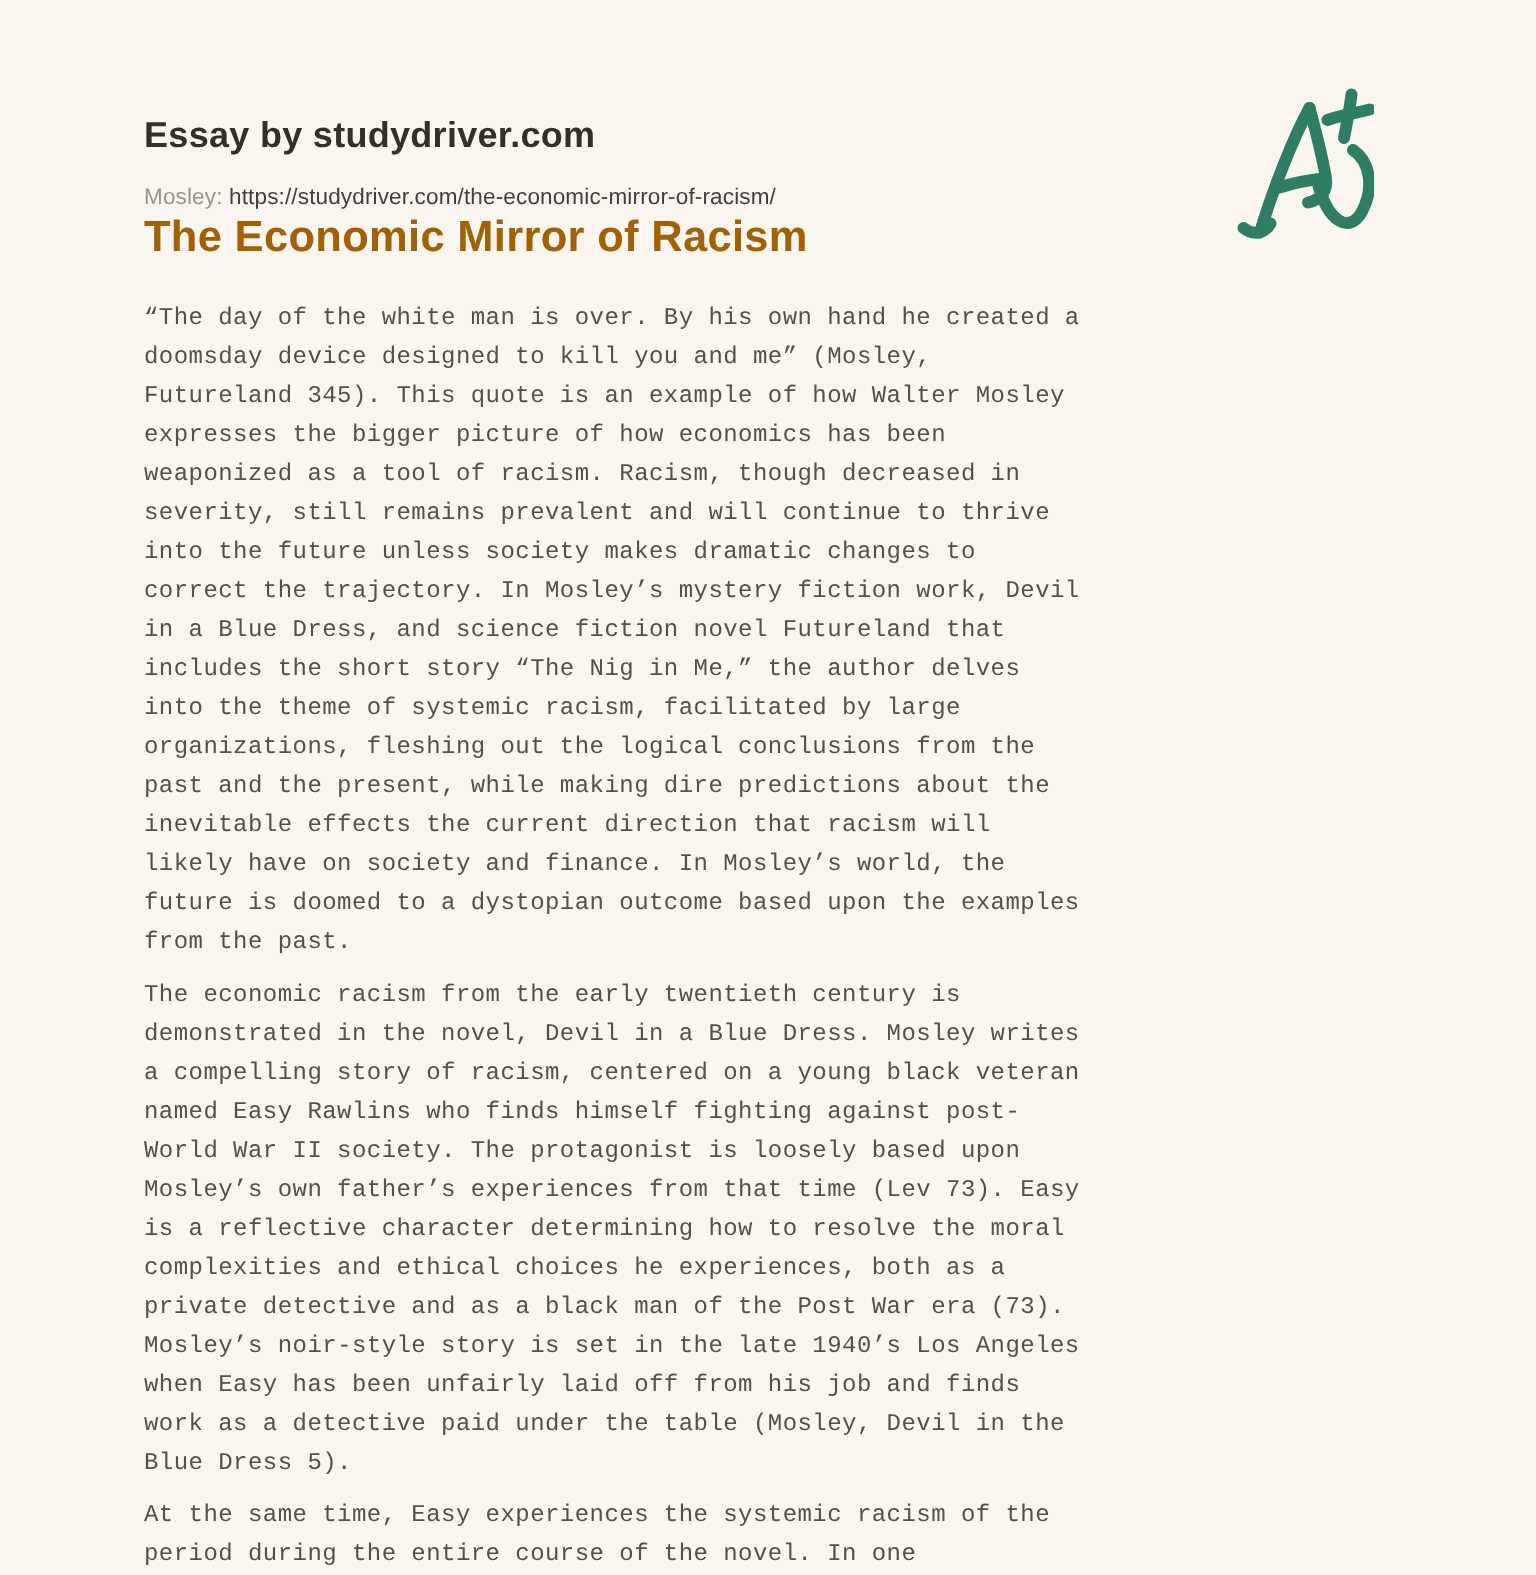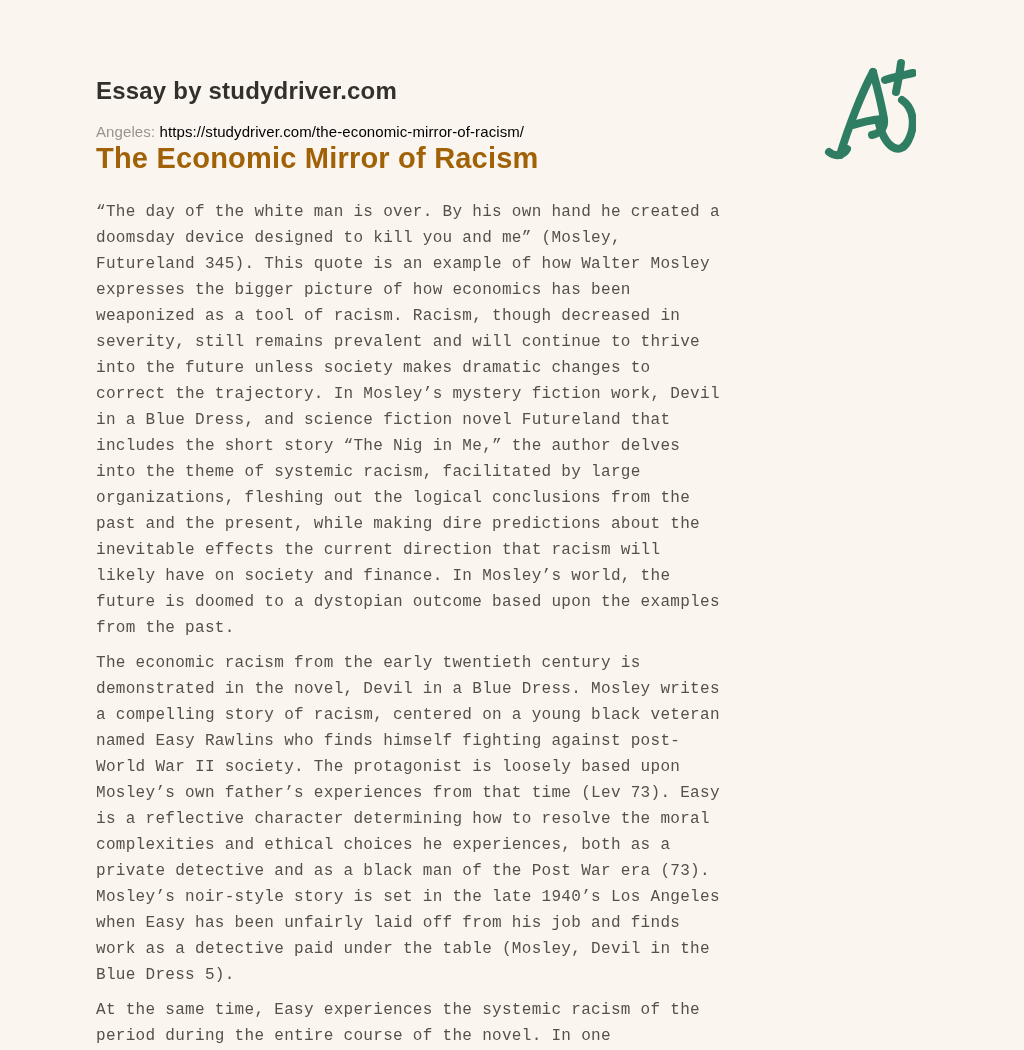--- a/index.html
+++ b/index.html
@@ -25,21 +25,21 @@
     letter-spacing: 0.2px;
     line-height: 30px;
   }
   .source-line {
     margin-top: 17px;
     font-size: 15px;
     color: #9B948C;
     letter-spacing: 0.1px;
   }
   .source-line a {
-    color: #000000;
+    color: #404040;
     text-decoration: none;
   }
   .logo {
     position: absolute;
     top: 56px;
     left: 816px;
     width: 100px;
     height: 114px;
   }
   .essay-title {
@@ -63,21 +63,21 @@
   }
 </style>
 </head>
 <body>
 
 <div class="page">
 
   <div class="doc-header">
     <div class="doc-header-title">Essay by studydriver.com</div>
     <div class="source-line">
-      <span>Angeles:</span>
+      <span>Mosley:</span>
       <a href="#">https://studydriver.com/the-economic-mirror-of-racism/</a>
     </div>
   </div>
 
   <div class="logo">
     <svg width="100" height="114" viewBox="0 0 100 114" fill="none" xmlns="http://www.w3.org/2000/svg">
       <g stroke="#2F7D63" stroke-width="8" stroke-linecap="round" fill="none">
 
         <path d="M24 99 C 32 72, 46 36, 57 16"></path>
 

